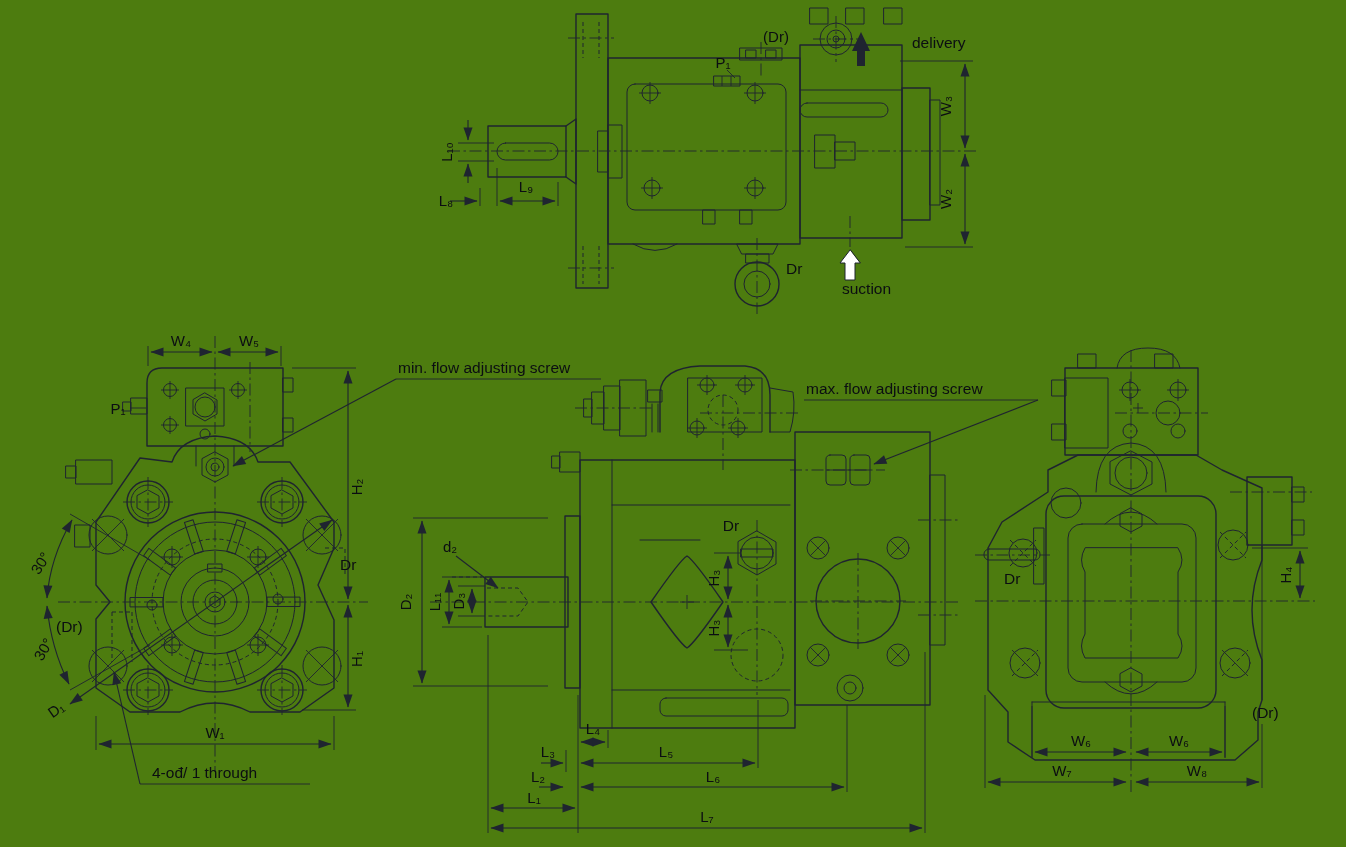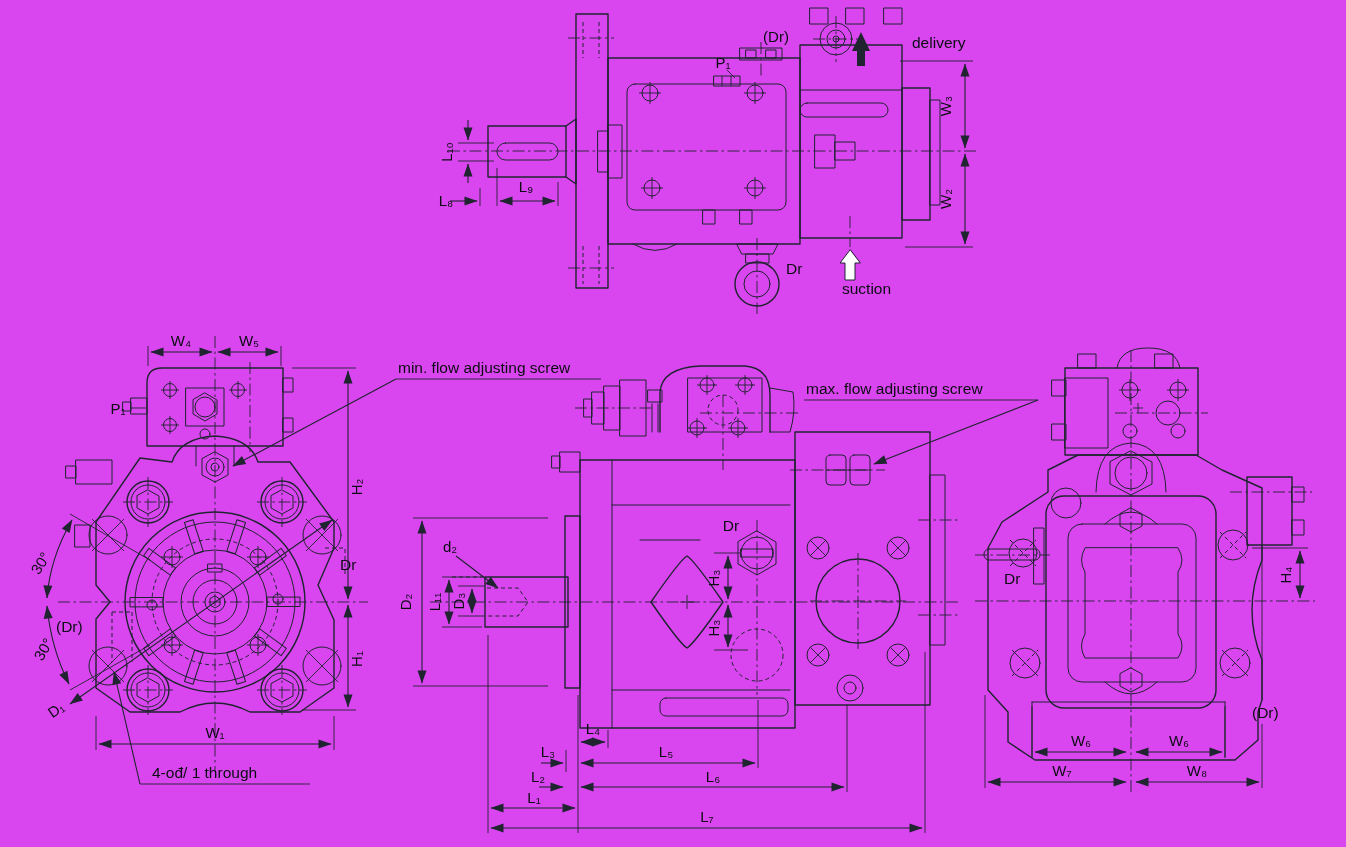--- a/index.html
+++ b/index.html
@@ -1,16 +1,16 @@
 <!DOCTYPE html>
 <html><head>
 <meta charset="utf-8">
 <style>
   html,body{margin:0;padding:0;background:#ffffff;}
-  .stage{position:relative;width:1346px;height:847px;background:#d946ef;overflow:hidden;}
+  .stage{position:relative;width:1346px;height:847px;background:#4d7c0f;overflow:hidden;}
   svg{position:absolute;left:0;top:0;}
   .s{fill:none;stroke:#1f2430;stroke-width:1.4;stroke-linecap:round;stroke-linejoin:round;}
   .t{stroke-width:1;}
   .cl{fill:none;stroke:#1f2430;stroke-width:0.9;stroke-dasharray:12 3.5 2.5 3.5;}
   .hd{fill:none;stroke:#1f2430;stroke-width:1;stroke-dasharray:4 3;}
   .dm{fill:none;stroke:#1f2430;stroke-width:1.1;}
   .xl{fill:none;stroke:#1f2430;stroke-width:0.9;}
   .fb{fill:#1f2430;stroke:none;}
   .wf{fill:#ffffff;}
   text{font-family:"Liberation Sans","DejaVu Sans",sans-serif;font-size:15px;fill:#0b0d12;}

